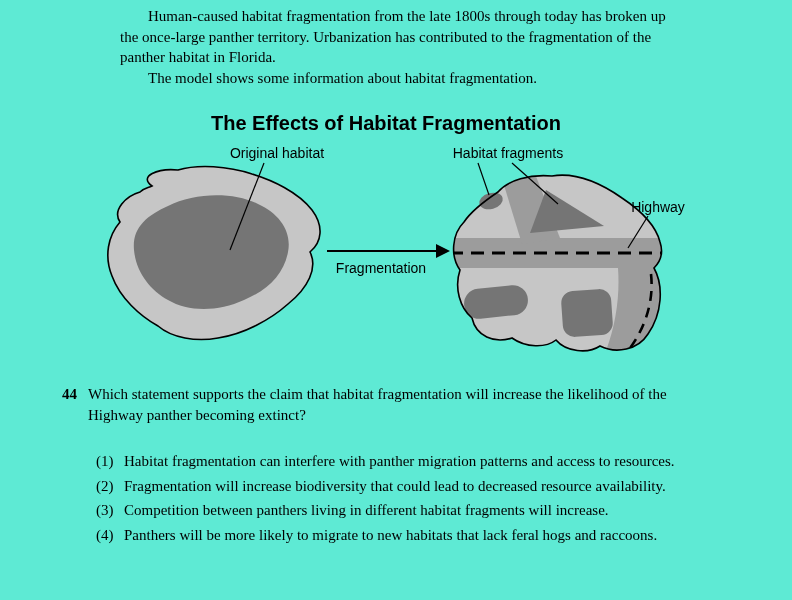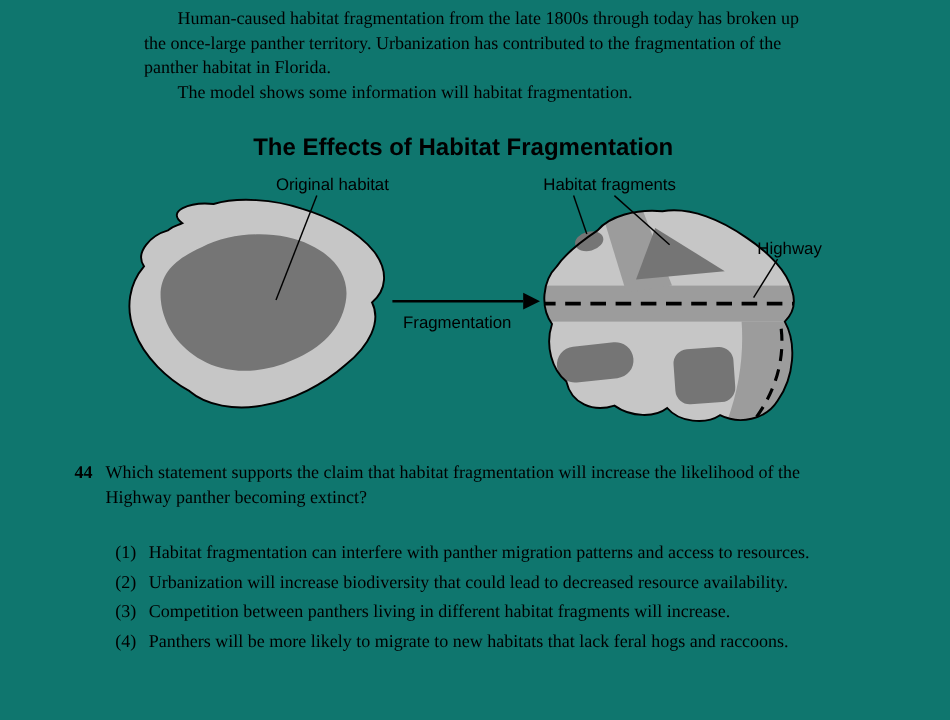--- a/index.html
+++ b/index.html
@@ -1,17 +1,17 @@
 <!DOCTYPE html>
 <html><head>
 <meta charset="utf-8">
 <style>
   html,body{margin:0;padding:0;background:#fff;}
   .page{
-    position:relative;width:792px;height:600px;background:#0f766e;
+    position:relative;width:792px;height:600px;background:#5eead4;
     font-family:"Liberation Serif", serif;font-size:15px;color:#000;overflow:hidden;
   }
   .intro{position:absolute;left:120px;top:6px;width:548px;line-height:20.5px;}
   .intro p{margin:0;text-indent:28px;}
   .figure-title{
     position:absolute;left:86px;top:112px;width:600px;text-align:center;
     font-family:"Liberation Sans", sans-serif;font-weight:bold;font-size:20px;
   }
   .diagram-svg{position:absolute;left:0;top:138px;}
   .svg-label{font-family:"Liberation Sans", sans-serif;font-size:14px;fill:#000;}
@@ -24,21 +24,21 @@
   .opt-num{width:28px;flex:none;}
   .opt-text{width:570px;text-align:justify;}
 </style>
 </head>
 <body>
 
 <div class="page">
 
   <div class="intro">
     <p>Human-caused habitat fragmentation from the late 1800s through today has broken up the once-large panther territory. Urbanization has contributed to the fragmentation of the panther habitat in Florida.</p>
-    <p>The model shows some information will habitat fragmentation.</p>
+    <p>The model shows some information about habitat fragmentation.</p>
   </div>
 
   <div class="figure-title">The Effects of Habitat Fragmentation</div>
 
   <svg class="diagram-svg" width="792" height="232" viewBox="0 138 792 232" xmlns="http://www.w3.org/2000/svg">
 
     <defs>
       <clipPath id="rightBlobClip">
         <path d="M 498 192 C 508 180 530 174 552 176 C 576 172 602 184 622 198 C 640 210 656 226 660 242 C 664 254 660 262 654 268 C 664 286 662 314 648 334 C 638 350 616 354 600 346 C 588 354 566 352 556 340 C 546 348 526 348 512 338 C 494 344 476 336 472 318 C 460 308 454 288 460 270 C 450 256 452 234 464 222 C 472 210 486 200 498 192 Z"></path>
       </clipPath>
@@ -88,21 +88,21 @@
       <span class="q-num">44</span>
       <span class="q-text">Which statement supports the claim that habitat fragmentation will increase the likelihood of the Highway panther becoming extinct?</span>
     </div>
     <div class="options">
       <div class="option">
         <span class="opt-num">(1)</span>
         <span class="opt-text">Habitat fragmentation can interfere with panther migration patterns and access to resources.</span>
       </div>
       <div class="option">
         <span class="opt-num">(2)</span>
-        <span class="opt-text">Urbanization will increase biodiversity that could lead to decreased resource availability.</span>
+        <span class="opt-text">Fragmentation will increase biodiversity that could lead to decreased resource availability.</span>
       </div>
       <div class="option">
         <span class="opt-num">(3)</span>
         <span class="opt-text">Competition between panthers living in different habitat fragments will increase.</span>
       </div>
       <div class="option">
         <span class="opt-num">(4)</span>
         <span class="opt-text">Panthers will be more likely to migrate to new habitats that lack feral hogs and raccoons.</span>
       </div>
     </div>

